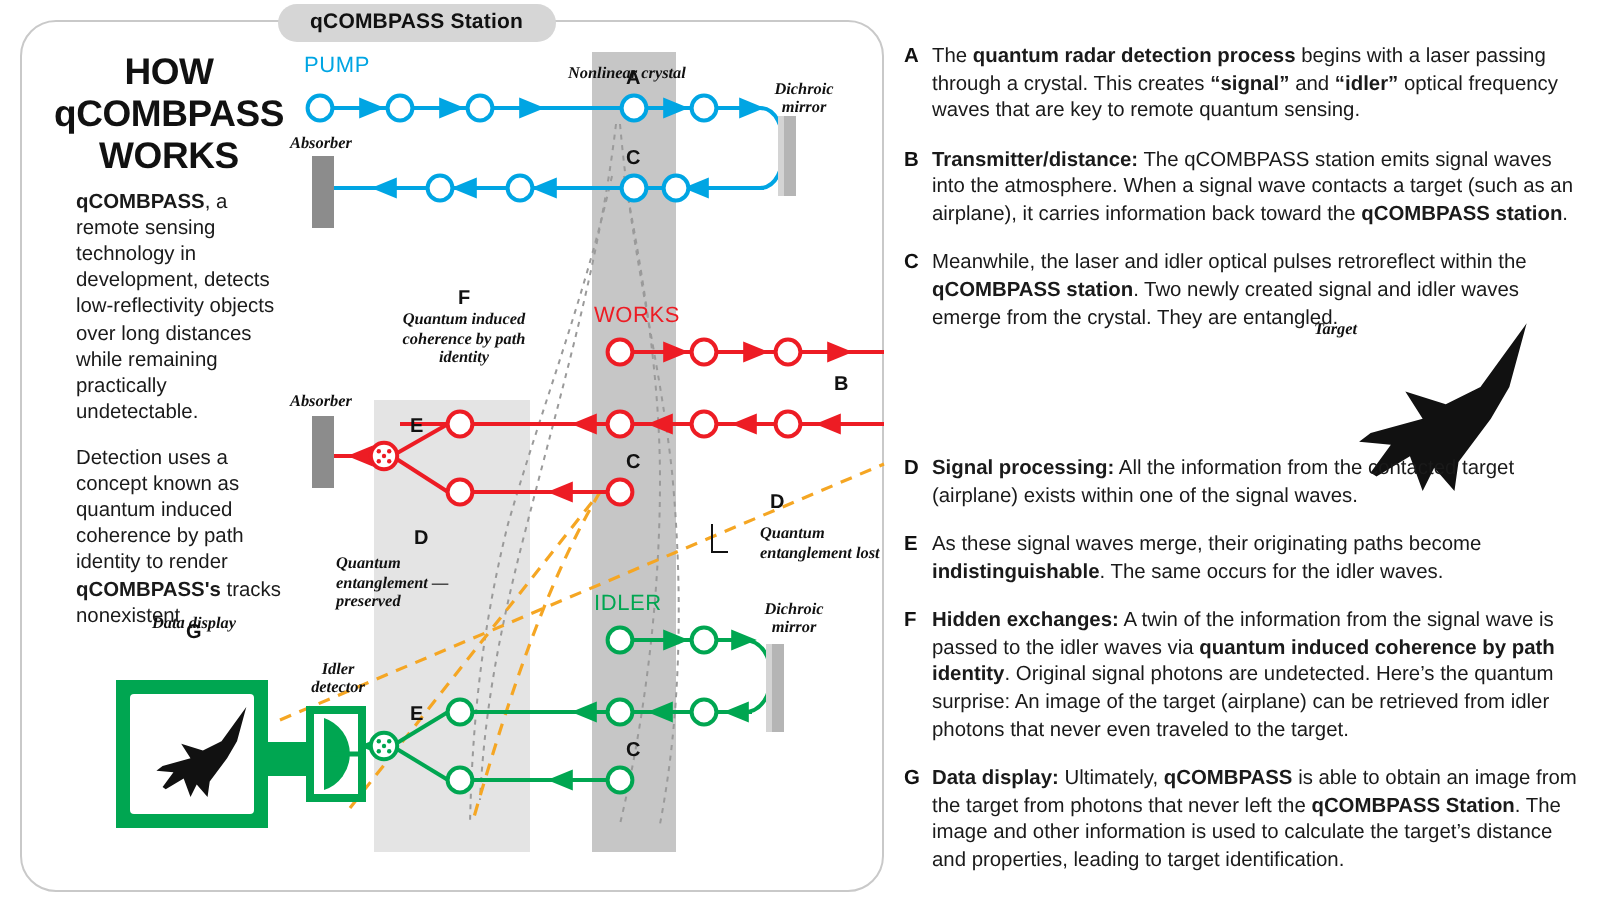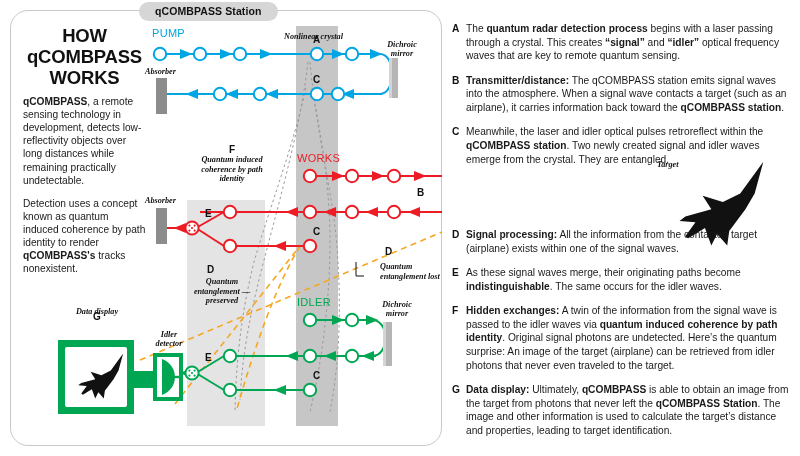--- a/index.html
+++ b/index.html
@@ -28,21 +28,21 @@
 
   
   .lead{
     position:absolute;left:22px;top:26px;width:125px;
     font-size:18.5px;font-weight:bold;line-height:1.13;color:#111;
     letter-spacing:-.2px;
     text-align:center;
   }
   .body-col{position:absolute;left:22px;top:95px;width:125px;}
   .body-col p{
-    margin:0 0 10px 1px;font-size:10.2px;line-height:1.285;color:#1a1a1a;
+    margin:0 0 10px 16px;font-size:10.2px;line-height:1.285;color:#1a1a1a;
   }
   .body-col b{font-weight:bold;}
 
   
   .lbl{position:absolute;font-size:8.2px;color:#111;white-space:nowrap;}
   .lbl-i{font-style:italic;font-weight:bold;font-family:Liberation Serif, serif;}
   .tag{
     position:absolute;font-size:10px;font-weight:bold;color:#111;
   }
   .colorlabel{position:absolute;font-size:11px;font-weight:normal;letter-spacing:.3px;}
@@ -291,21 +291,21 @@
 
   <div class="lbl lbl-i" style="left:145px;top:67px;">Absorber</div>
   <div class="lbl lbl-i" style="left:145px;top:196px;">Absorber</div>
 
   <div class="lbl lbl-i" style="left:148px;top:330px;width:42px;text-align:center;white-space:normal;line-height:1.12;">Idler<br>detector</div>
 
   <div class="lbl lbl-i" style="left:68px;top:307px;width:58px;text-align:center;">Data display</div>
 
   <div class="lbl lbl-i" style="left:195px;top:155px;width:74px;text-align:center;white-space:normal;line-height:1.18;">Quantum induced coherence by path identity</div>
 
-  <div class="lbl lbl-i" style="left:182px;top:277px;width:80px;text-align:center;white-space:normal;line-height:1.18;">Quantum entanglement —<br>preserved</div>
+  <div class="lbl lbl-i" style="left:168px;top:277px;width:80px;white-space:normal;line-height:1.18;">Quantum entanglement —<br>preserved</div>
 
   <div class="lbl lbl-i" style="left:358px;top:262px;width:78px;white-space:normal;line-height:1.18;padding-left:22px;">Quantum<br>entanglement lost</div>
 
   <div class="lbl lbl-i" style="left:657px;top:160px;">Target</div>
 
   <div class="tag" style="left:313px;top:34px;">A</div>
   <div class="tag" style="left:313px;top:74px;">C</div>
   <div class="tag" style="left:313px;top:226px;">C</div>
   <div class="tag" style="left:313px;top:370px;">C</div>
   <div class="tag" style="left:417px;top:187px;">B</div>

